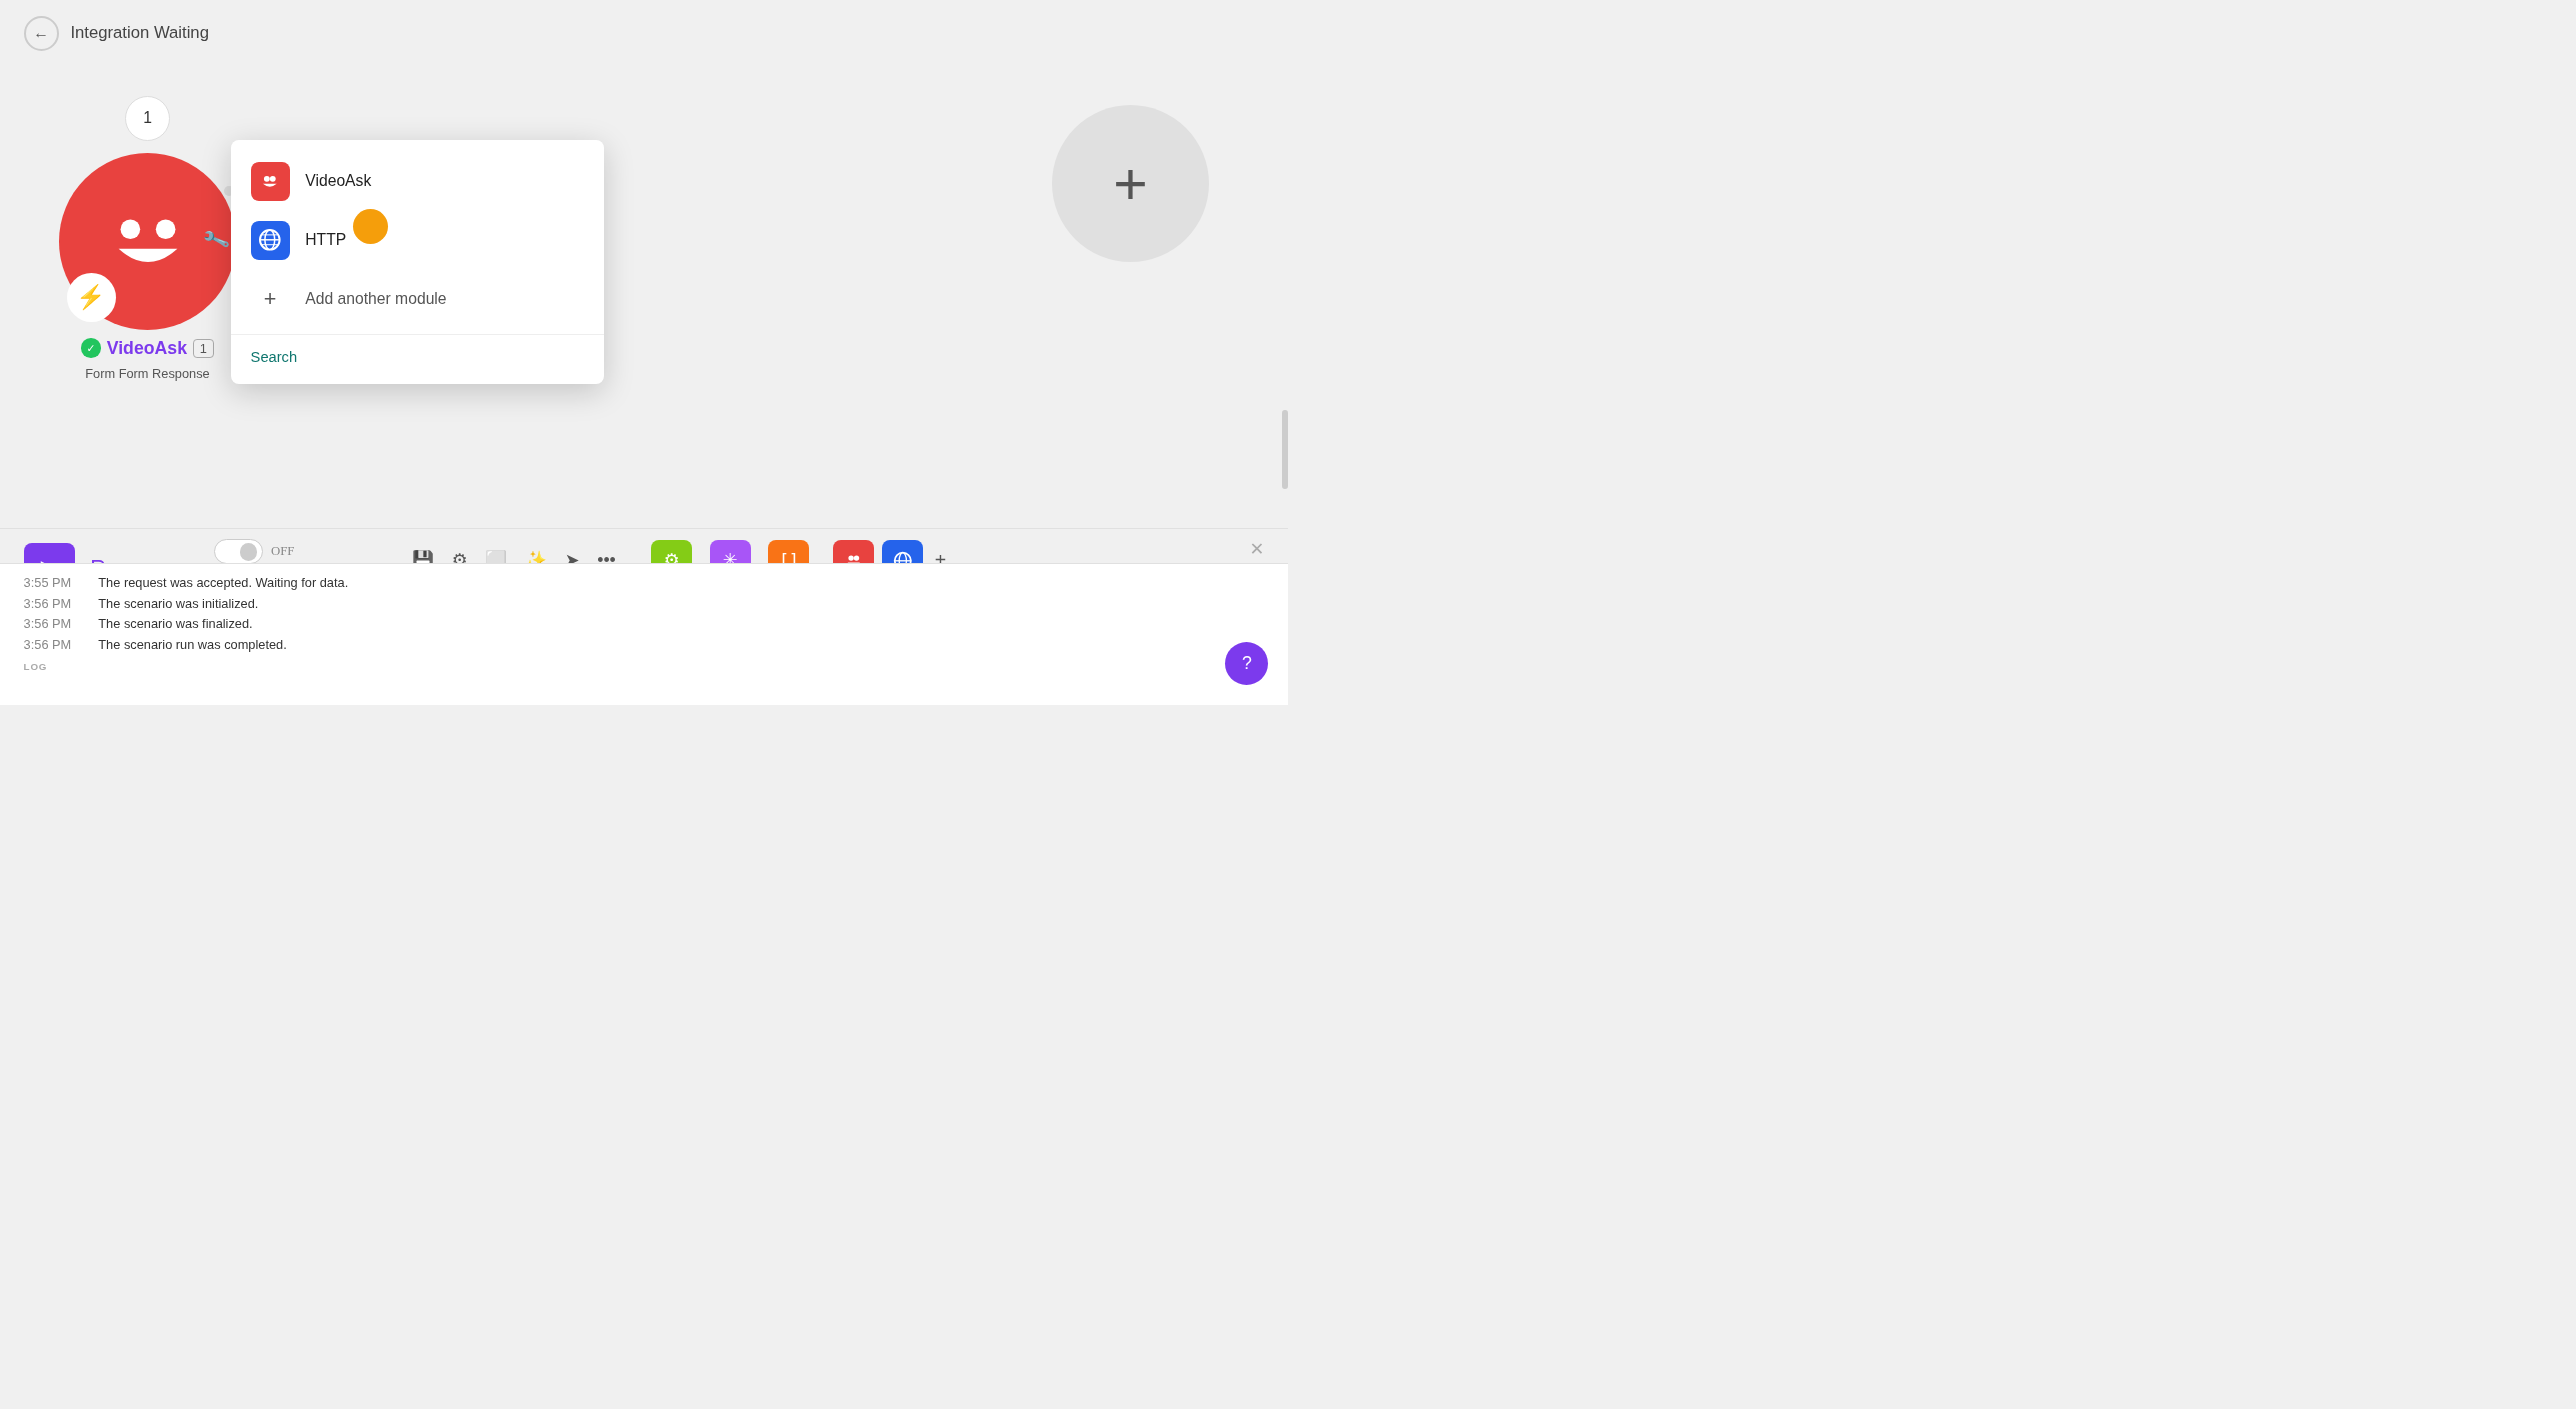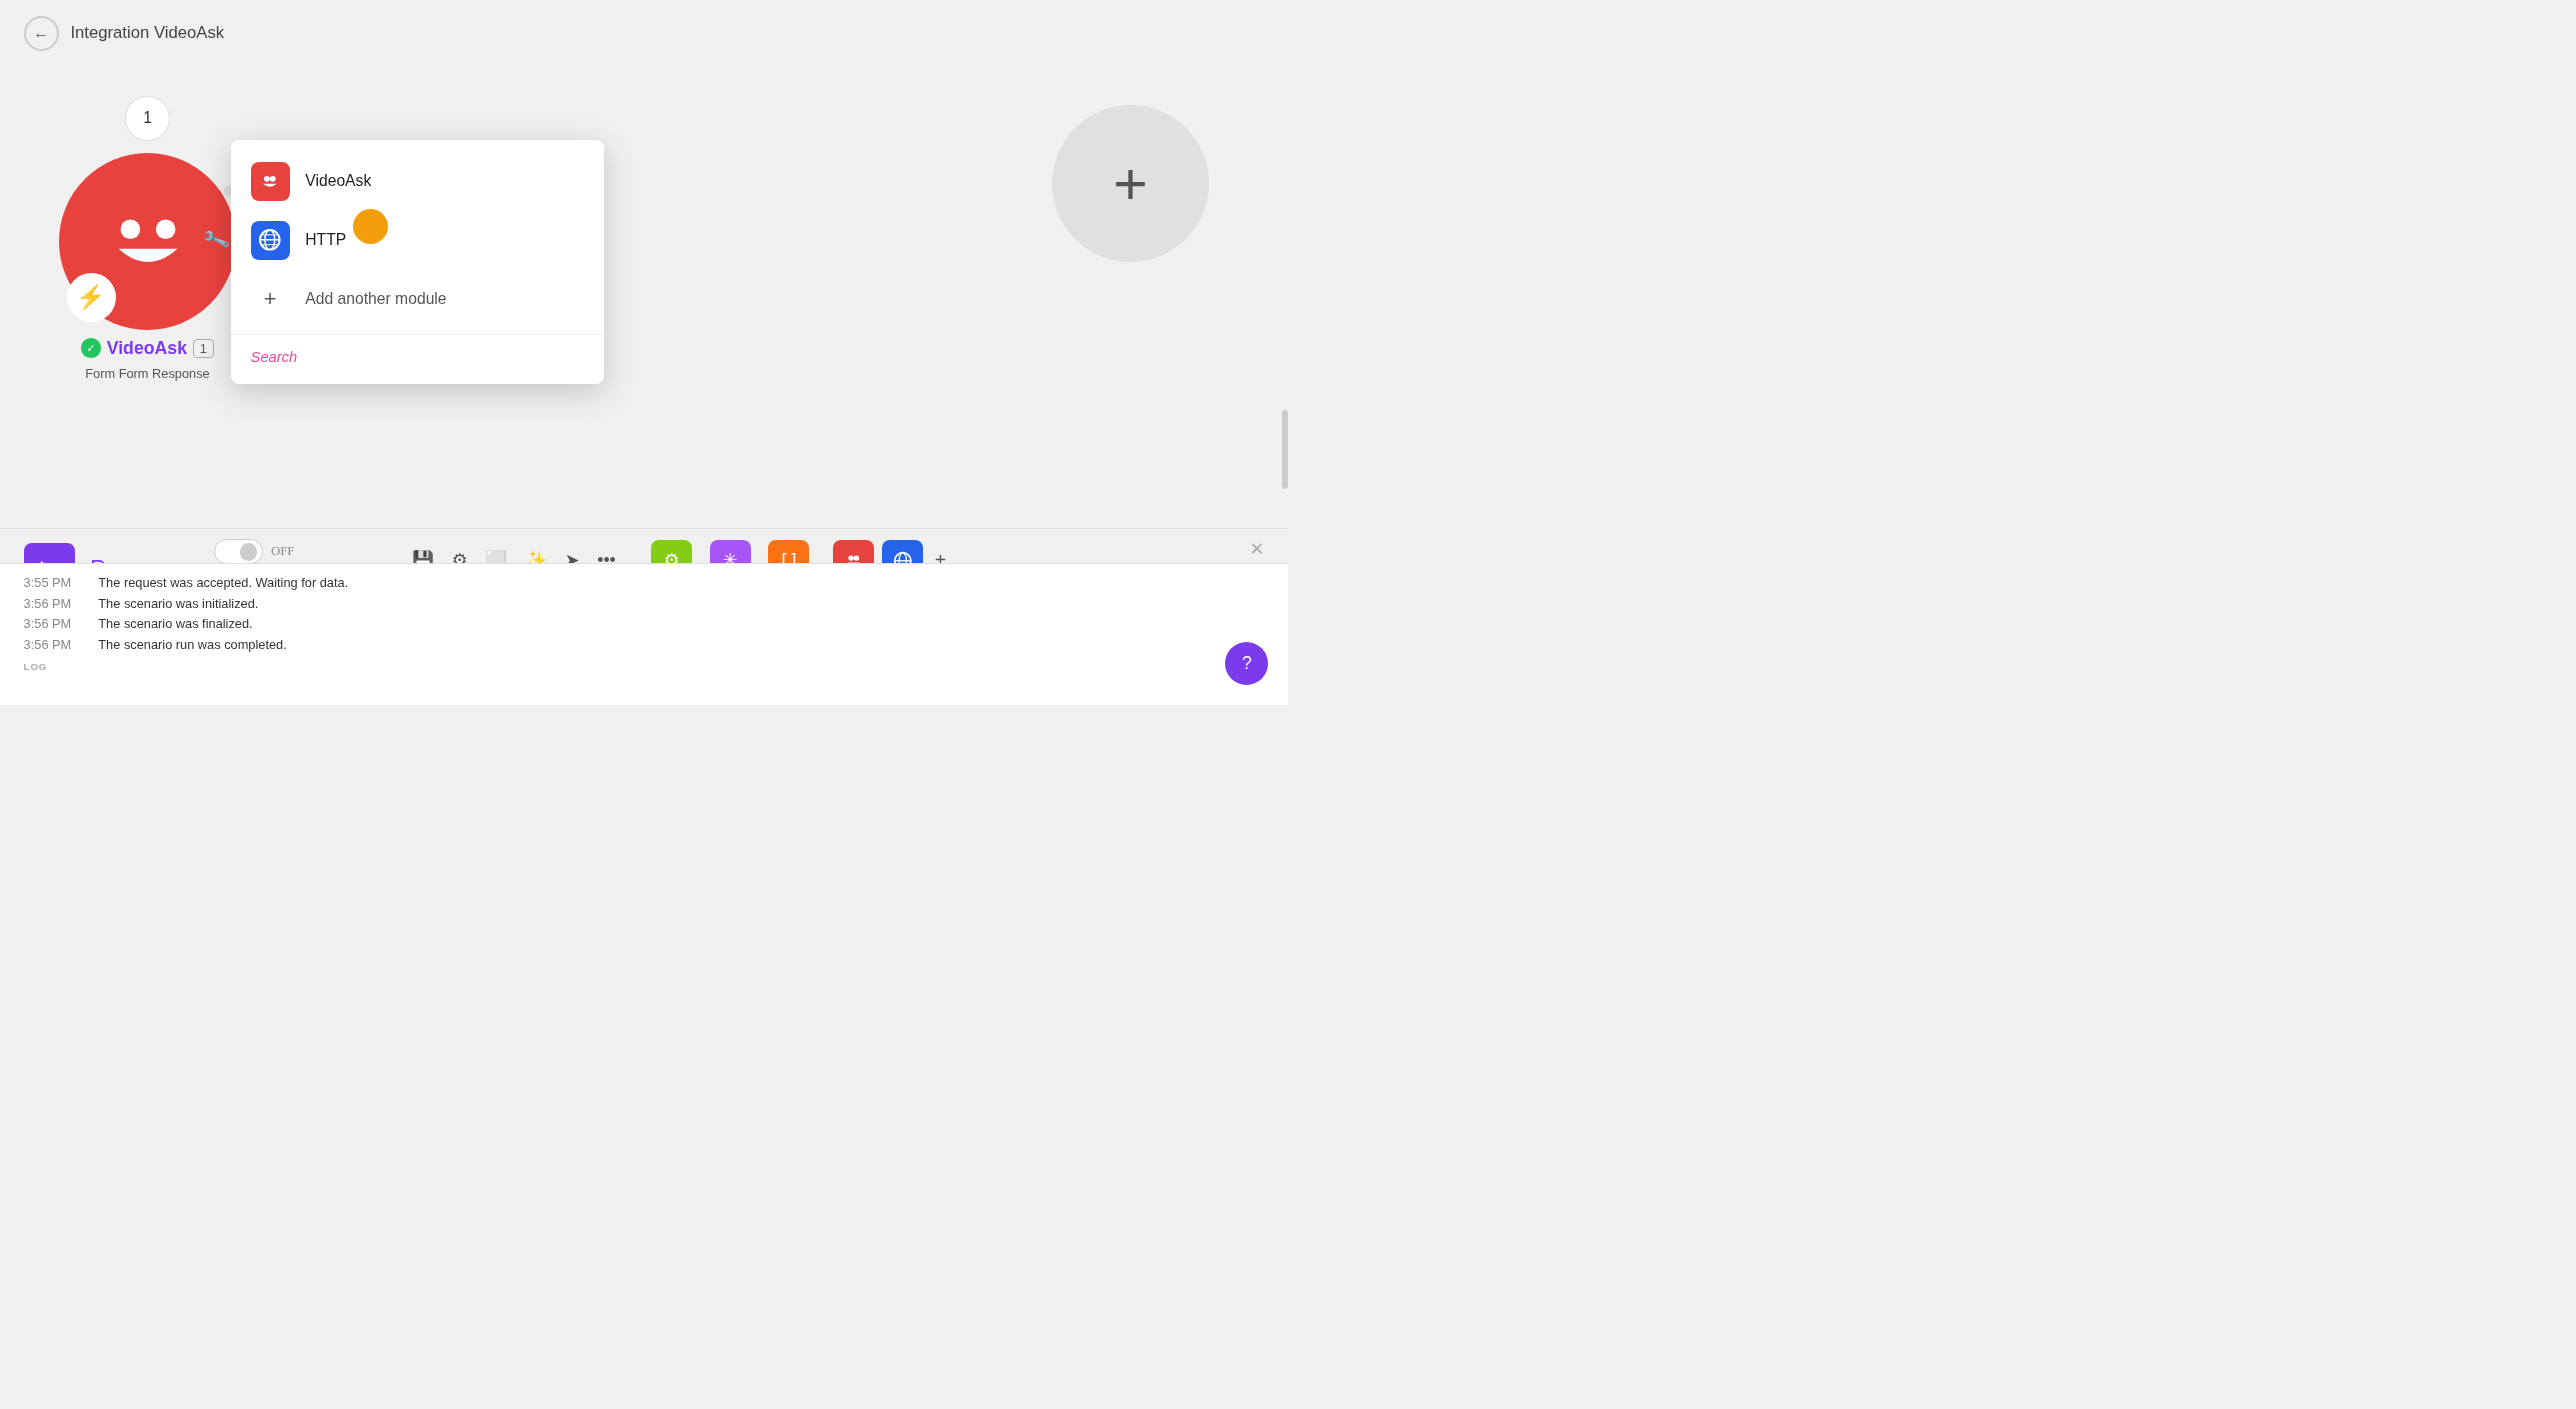--- a/index.html
+++ b/index.html
@@ -200,23 +200,22 @@
       color: #555;
     }
     .popup-divider {
       border: none;
       border-top: 1px solid #eee;
       margin: 5.9px 0;
     }
     .popup-search {
       padding: 7.9px 19.6px;
       font-size: 14.7px;
-      color: #ec4899;
+      color: #0f766e;
       cursor: text;
-      font-style: italic;
     }
 
     
     .orange-cursor {
       position: absolute;
       left: 353px;
       top: 143px;
       width: 35px; height: 35px;
       border-radius: 50%;
       background: #f59e0b;
@@ -436,21 +435,21 @@
       z-index: 10;
     }
   </style>
 </head>
 <body>
 
 <div class="header">
   <button class="back-btn">
     <span>←</span>
   </button>
-  <span class="header-title">Integration VideoAsk</span>
+  <span class="header-title">Integration Waiting</span>
 </div>
 
 <div class="canvas-area">
 
   <div class="node-videoask">
 
     <div class="number-bubble" style="margin-bottom:3.9px;">
       <span>1</span>
     </div>
     <div class="videoask-circle">

